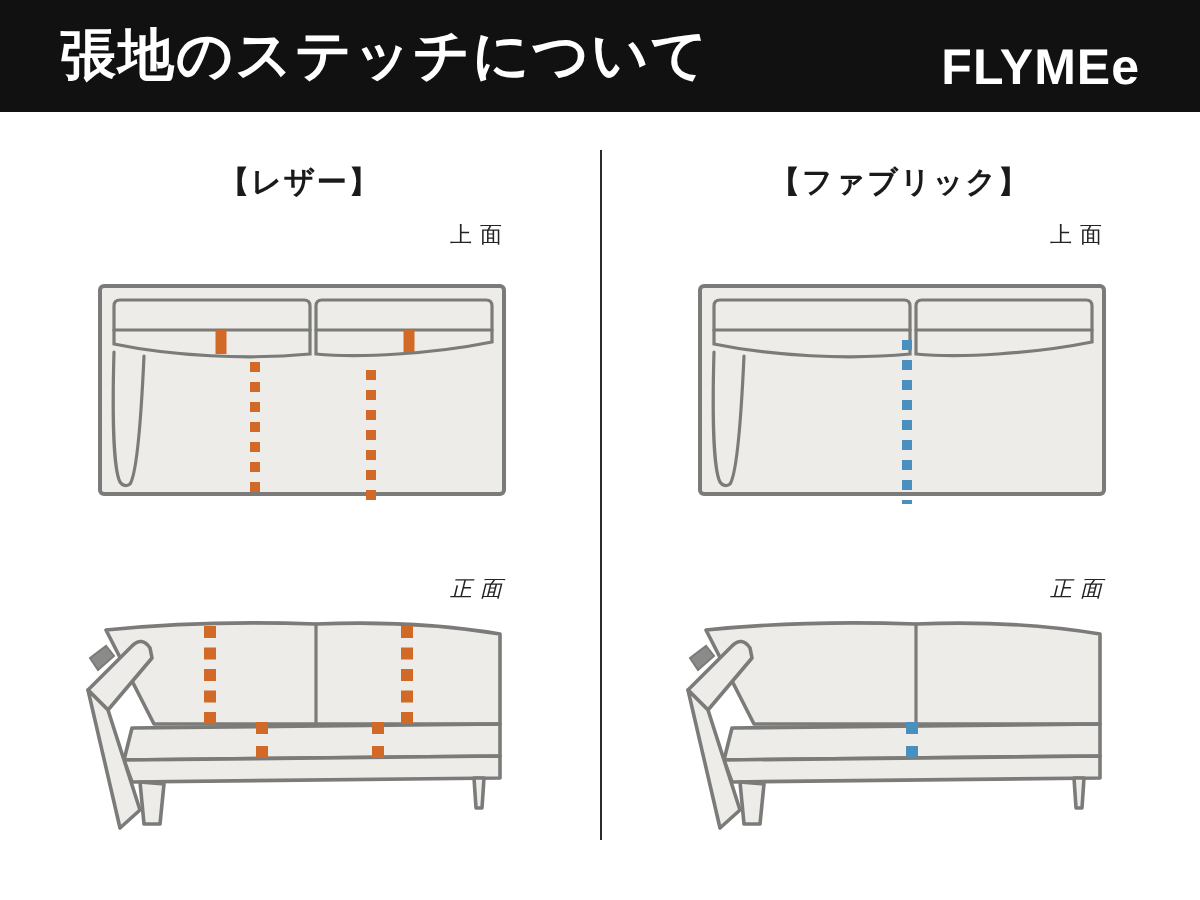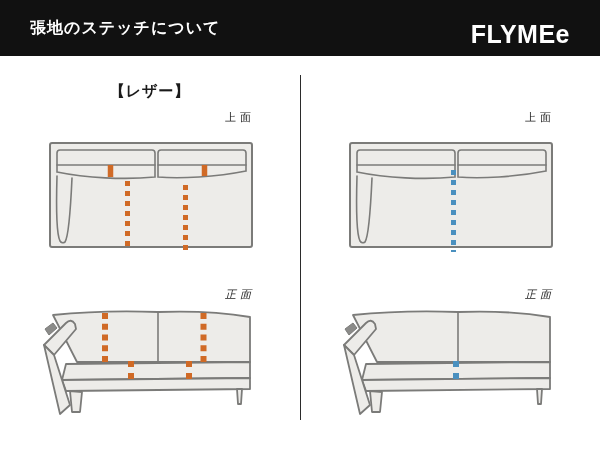--- a/index.html
+++ b/index.html
@@ -8,21 +8,21 @@
     background:#ffffff;
     font-family:"Liberation Sans","DejaVu Sans",sans-serif;
   }
   .header{
     position:absolute;left:0;top:0;width:600px;height:56px;
     background:var(--header_bg,#111);
     display:flex;align-items:center;justify-content:space-between;
     box-sizing:border-box;padding:0 30px;
   }
   .header .title{
-    color:#fff;font-size:16px;font-weight:bold;letter-spacing:1px;
+    color:#fff;font-size:28px;font-weight:bold;letter-spacing:1px;
   }
   .header .logo{
     color:#fff;font-size:25px;font-weight:bold;letter-spacing:0.5px;margin-top:12px;
   }
   .divider{
     position:absolute;left:300px;top:75px;width:1px;height:345px;
     background:var(--divider,#2b2b2b);
   }
   .col{
     position:absolute;top:56px;width:300px;height:324px;
@@ -91,20 +91,21 @@
     <path class="panel" d="M4,47 L26,25 Q31,20 35,26 L36,31 L14,57 Z"></path>
     <path class="panel" d="M4,47 L14,57 L30,107 L20,116 Z"></path>
     <line class="stitch-l" x1="65" y1="15" x2="65" y2="64" stroke-width="6" stroke-dasharray="6 4.75"></line>
     <line class="stitch-l" x1="163.5" y1="15" x2="163.5" y2="64" stroke-width="6" stroke-dasharray="6 4.75"></line>
     <line class="stitch-l" x1="91" y1="63" x2="91" y2="81" stroke-width="6" stroke-dasharray="6 6"></line>
     <line class="stitch-l" x1="149" y1="63" x2="149" y2="81" stroke-width="6" stroke-dasharray="6 6"></line>
   </svg>
 </div>
 
 <div class="col right">
+  <div class="cat-label">【ファブリック】</div>
 
   <div class="view-label top">上面</div>
   <svg class="diagram topview" width="212" height="112" viewBox="0 0 212 112">
     <rect class="body-rect" x="6" y="3" width="202" height="104" rx="2"></rect>
     <path class="ln" d="M13,13 Q13,10 16,10 L108,10 Q111,10 111,13 L111,37 C80,40 42,38 13,32 Z"></path>
     <path class="ln" d="M114,13 Q114,10 117,10 L199,10 Q202,10 202,13 L202,31 C172,37 136,39 114,37 Z"></path>
     <path class="ln" d="M13,25 L111,25"></path>
     <path class="ln" d="M114,25 L202,25"></path>
     <path class="ln" d="M13,36 C12,70 13,95 16,101 Q18,104 21,102 C25,96 27,60 28,38"></path>
     <line class="stitch-f" x1="109.5" y1="30" x2="109.5" y2="113" stroke-width="5" stroke-dasharray="5 5"></line>

